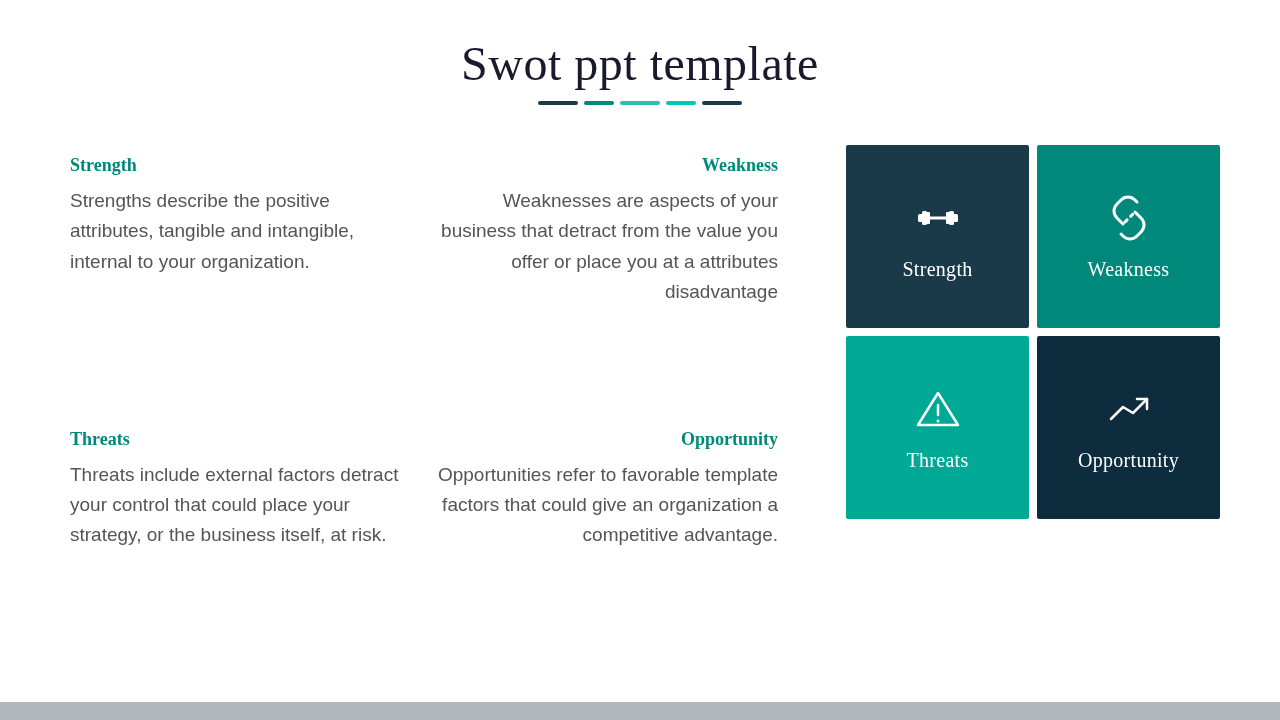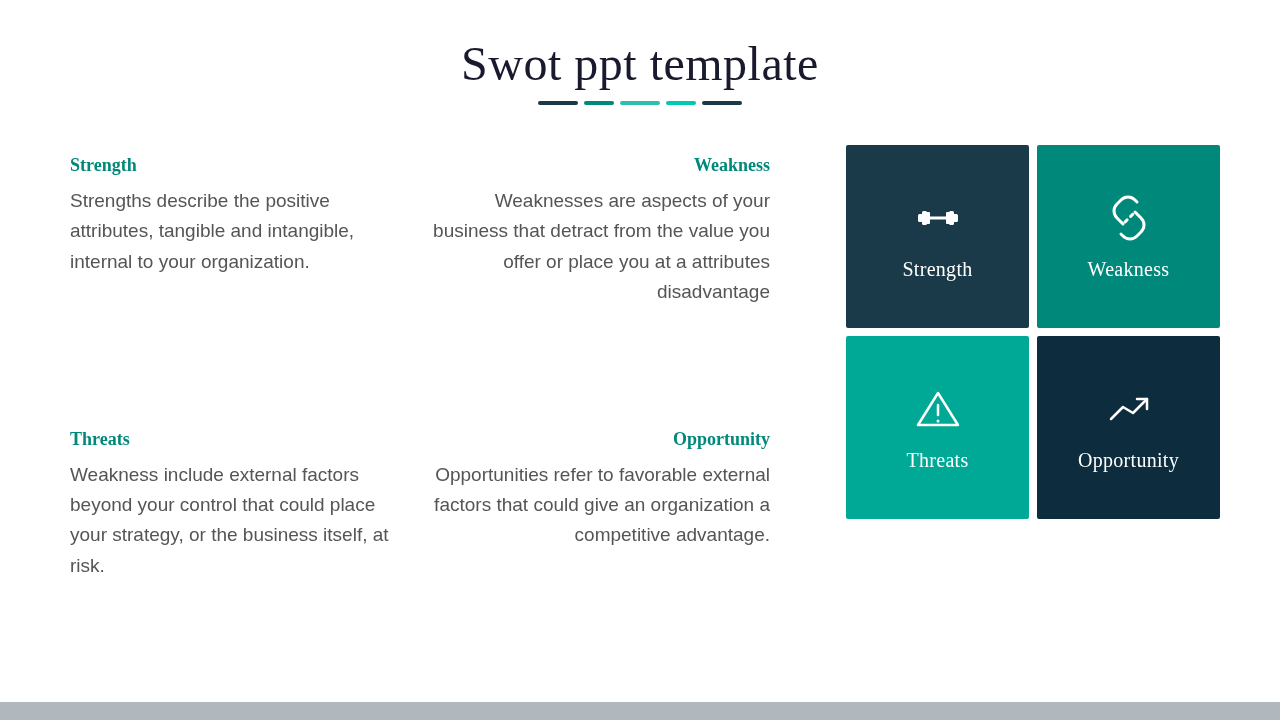--- a/index.html
+++ b/index.html
@@ -41,21 +41,21 @@
     .divider-seg {
       height: 4px;
       border-radius: 2px;
     }
 
     
     .main-content {
       display: flex;
       flex: 1;
       padding: 20px 60px 20px 60px;
-      gap: 16px;
+      gap: 8px;
     }
 
     
     .text-area {
       flex: 1;
       display: flex;
       flex-direction: column;
       padding-right: 20px;
     }
 
@@ -168,25 +168,25 @@
         </div>
         <div class="cell-text right-align">
           <div class="cell-title">Weakness</div>
           <div class="cell-body">Weaknesses are aspects of your business that detract from the value you offer or place you at a attributes disadvantage</div>
         </div>
       </div>
 
       <div class="row-texts">
         <div class="cell-text">
           <div class="cell-title">Threats</div>
-          <div class="cell-body">Weakness include external factors beyond your control that could place your strategy, or the business itself, at risk.</div>
+          <div class="cell-body">Threats include external factors detract your control that could place your strategy, or the business itself, at risk.</div>
         </div>
         <div class="cell-text right-align">
           <div class="cell-title">Opportunity</div>
-          <div class="cell-body">Opportunities refer to favorable external factors that could give an organization a competitive advantage.</div>
+          <div class="cell-body">Opportunities refer to favorable template factors that could give an organization a competitive advantage.</div>
         </div>
       </div>
     </div>
 
     <div class="grid-area">
 
       <div class="grid-card dark-teal">
         <svg class="card-icon" viewBox="0 0 52 52" fill="none">
 
           <rect x="6" y="22" width="8" height="8" rx="1.5" fill="white"></rect>

